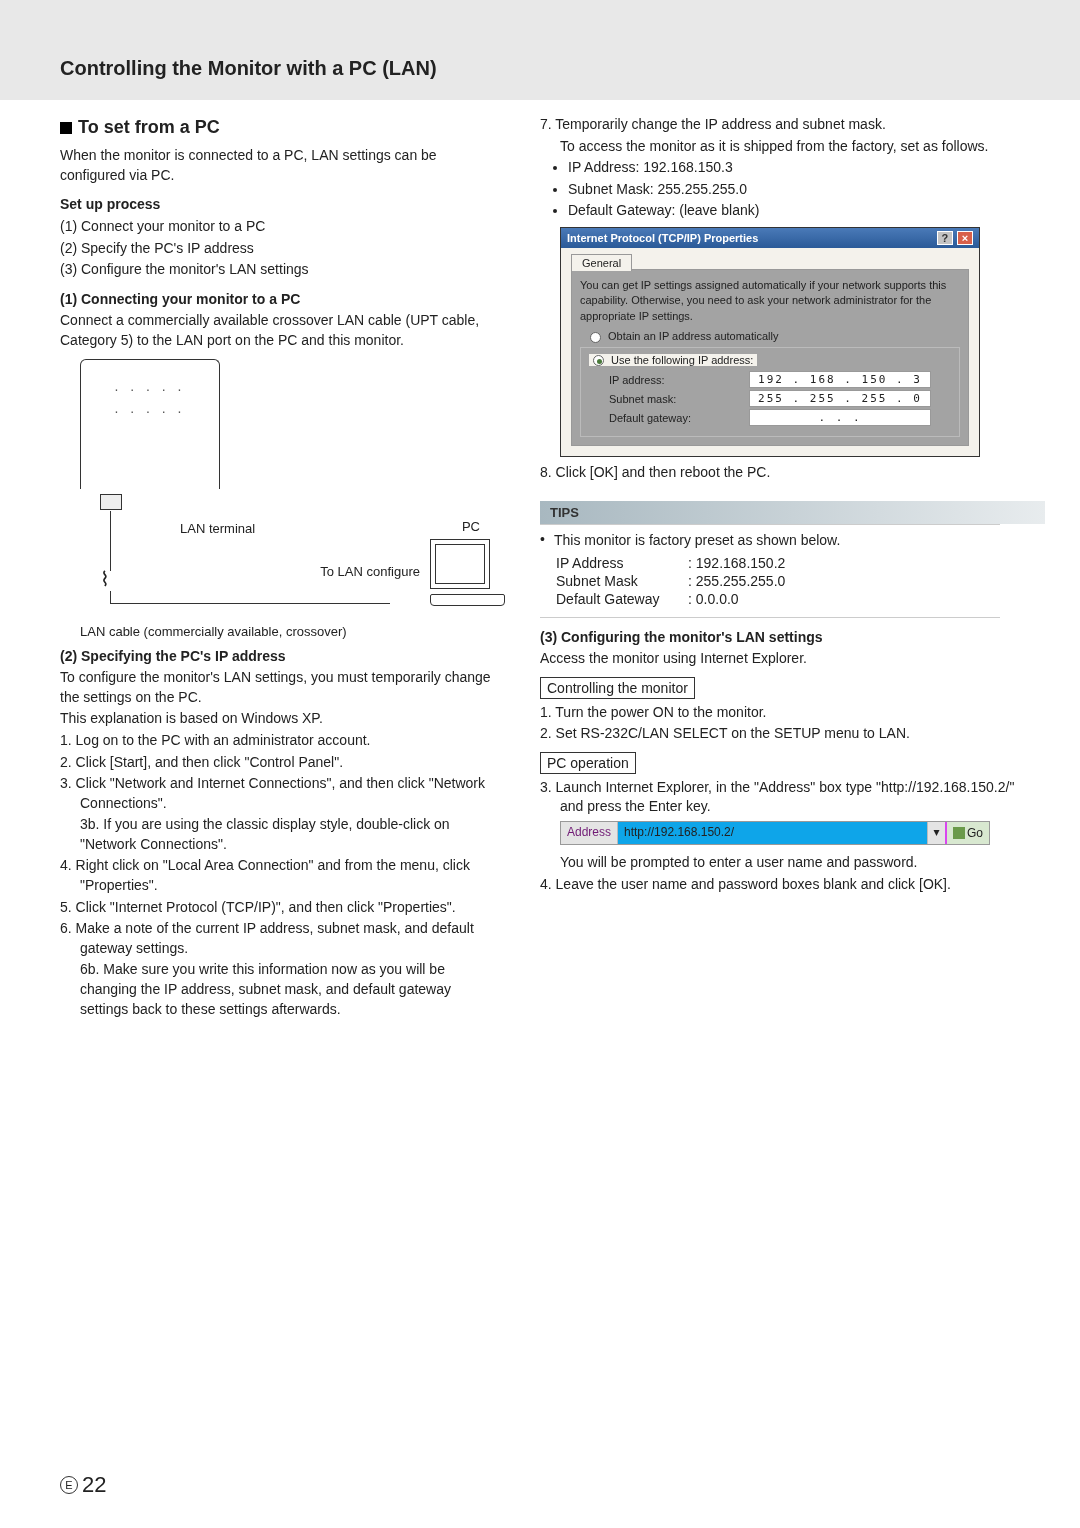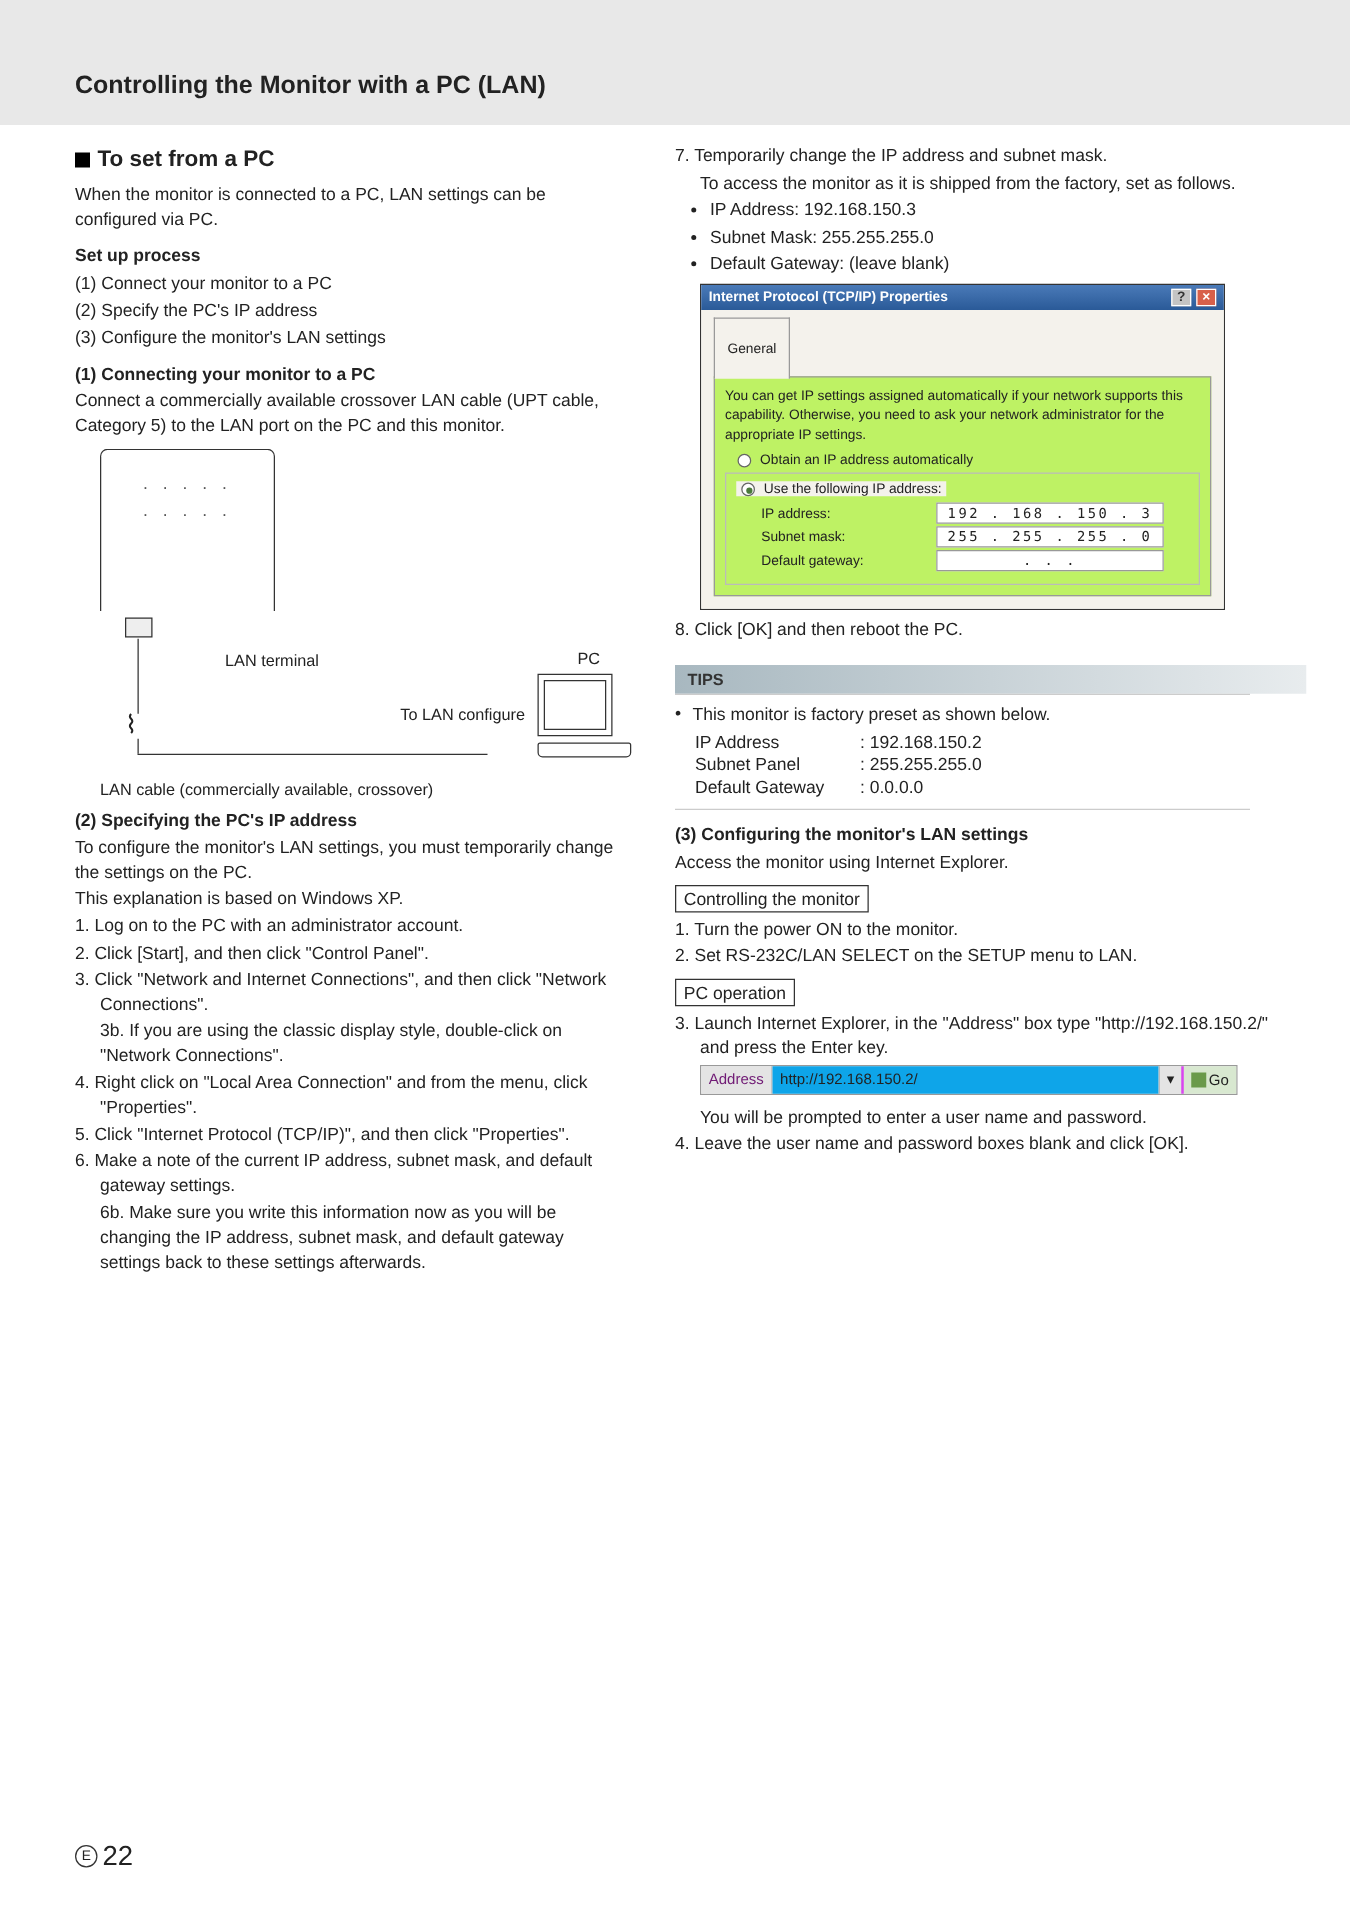--- a/index.html
+++ b/index.html
@@ -158,27 +158,27 @@
     }
     .dialog-title .icons span{
        display:inline-block; width:16px; height:14px; background:#d8604a; border:1px solid #fff; text-align:center; color:#fff; line-height:12px; margin-left:1px; font-size:11px;
     }
     .dialog-title .icons span.q{background:#c4c4c4; color:#333;}
     .dialog-body { padding: 6px 10px 10px 10px; background:#f4f2ec;}
     .tab {
       display: inline-block;
       border: 1px solid #999;
       border-bottom: none;
-      padding: 18px 10px;
+      padding: 2px 10px;
       background: #f4f2ec;
       margin-bottom: -1px;
       position:relative;
       z-index:2;
     }
-    .tab-panel{ border:1px solid #999; padding:8px; background:#bef264; margin-top:-1px;}
+    .tab-panel{ border:1px solid #999; padding:8px; background:#a3a3a3; margin-top:-1px;}
     .radio-row { margin: 3px 0 3px 10px; }
     .radio-circle { display:inline-block; width:11px; height:11px; border:1px solid #666; border-radius:50%; vertical-align:middle; margin-right:4px; background:#fff;}
     .radio-circle.sel::after{content:""; display:block; width:5px;height:5px;background:#4a7a3a;border-radius:50%; margin:3px;}
     .ip-field {
       display: inline-block;
       border: 1px solid #999;
       background: #fff;
       padding: 1px 4px;
       width: 182px;
       text-align: center;
@@ -321,21 +321,21 @@
         <span style="width:14px;">•</span>
         <div style="flex:1;">
           <p>This monitor is factory preset as shown below.</p>
           <table class="preset-table" style="margin-left:0;">
             <tbody>
                 <tr>
               <td>IP Address</td>
               <td>: 192.168.150.2</td>
             </tr>
             <tr>
-              <td>Subnet Panel</td>
+              <td>Subnet Mask</td>
               <td>: 255.255.255.0</td>
             </tr>
             <tr>
               <td>Default Gateway</td>
               <td>: 0.0.0.0</td>
             </tr>
           </tbody>
             </table>
         </div>
       </div>

